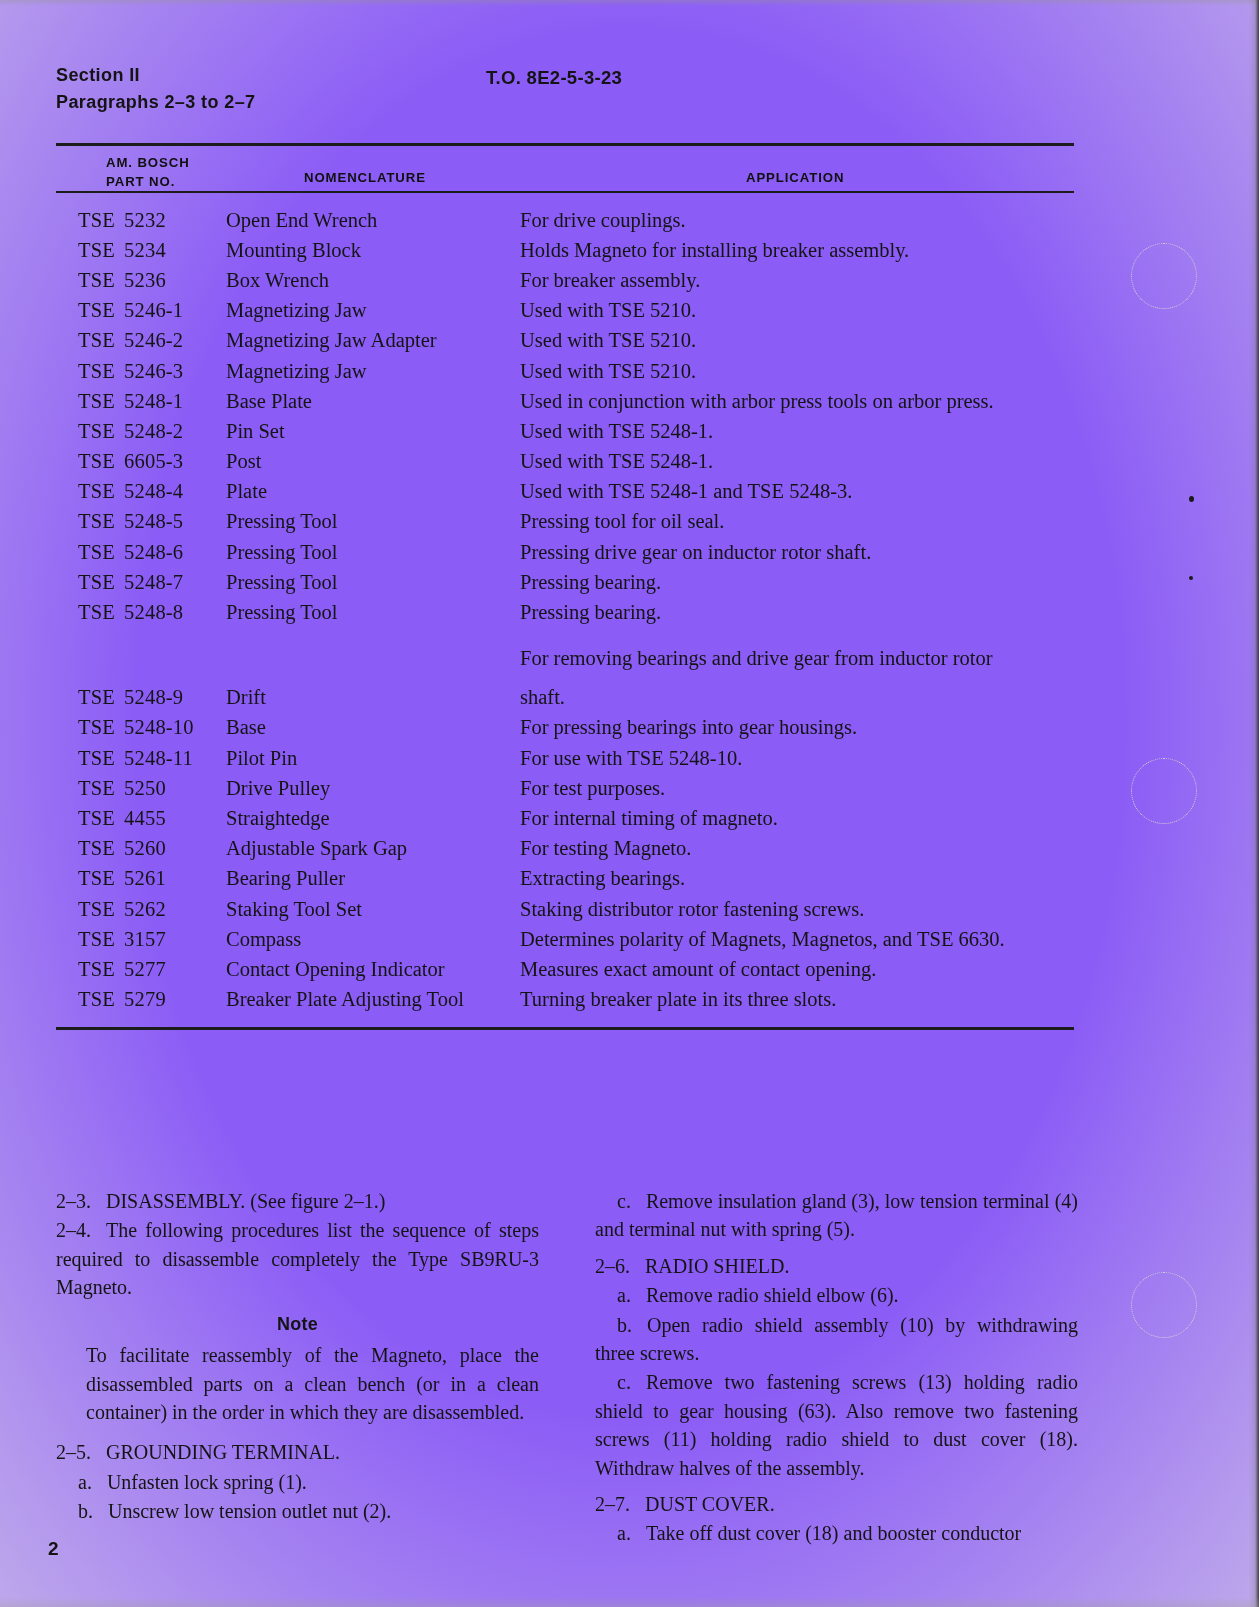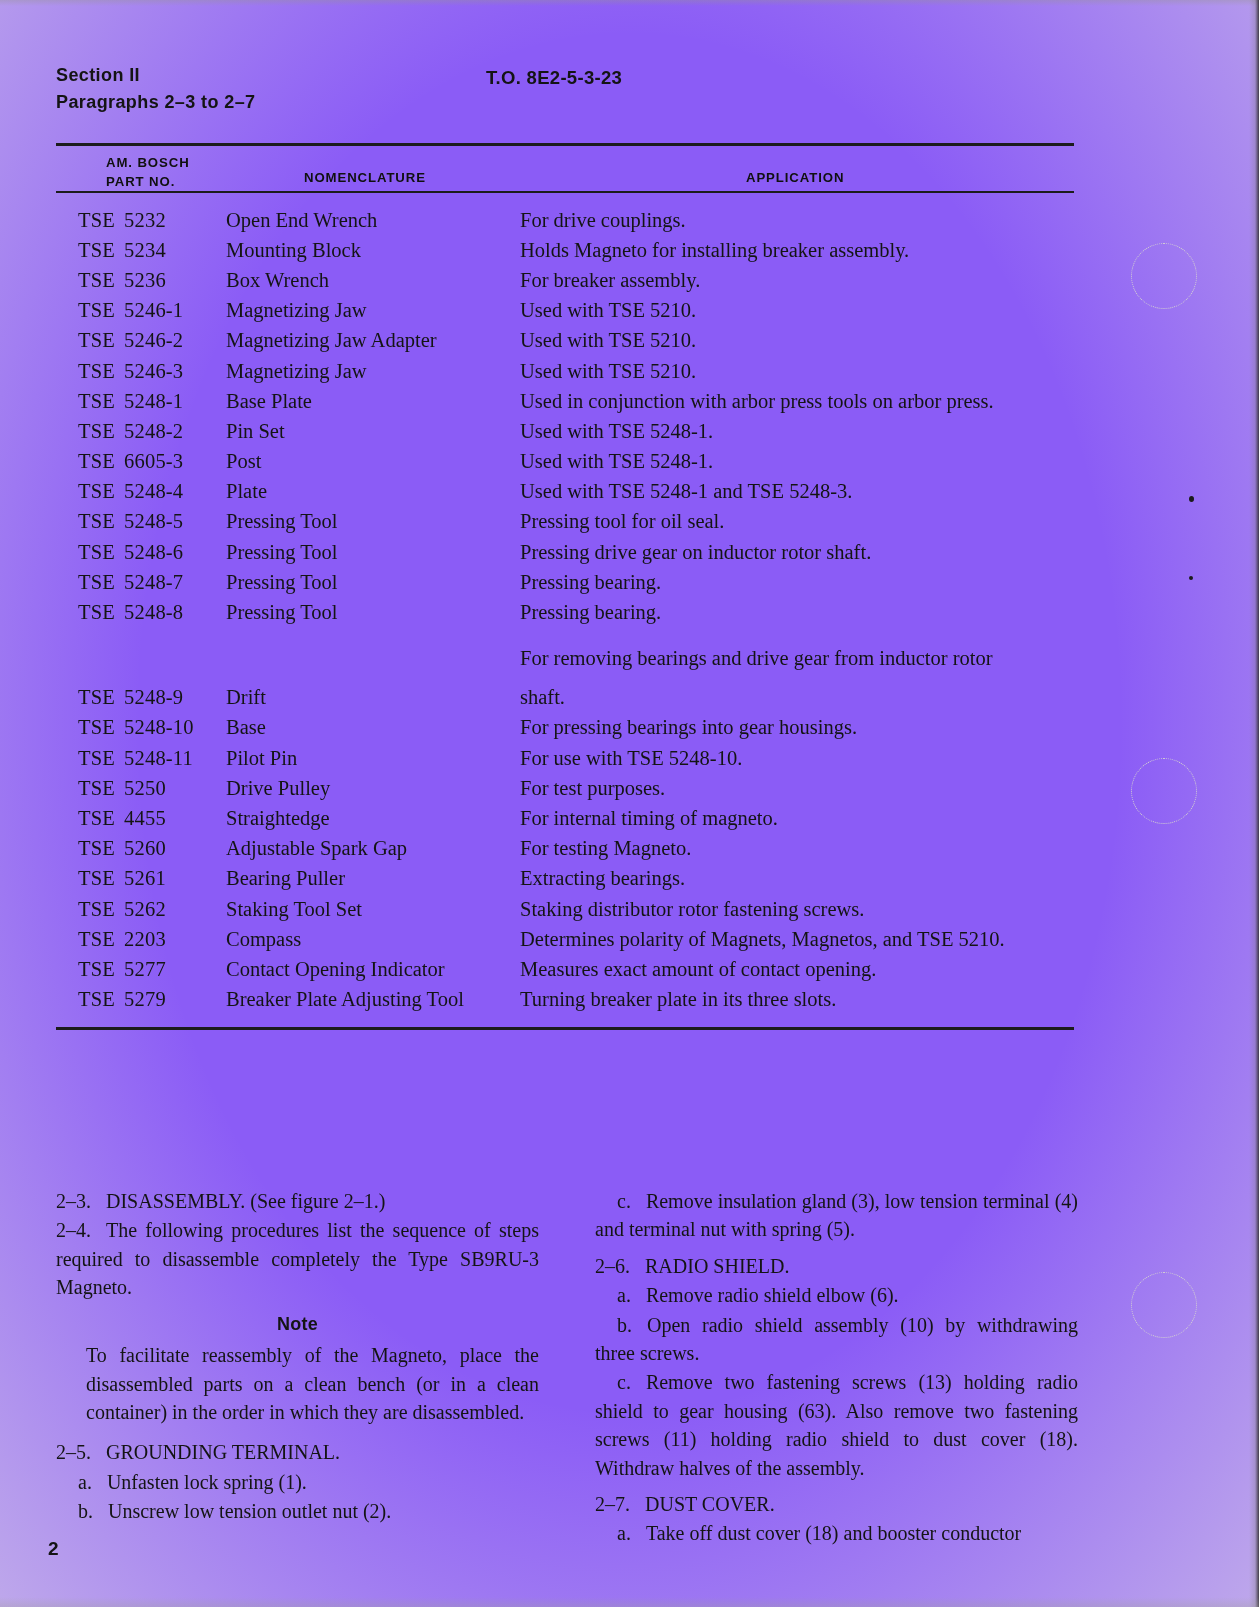--- a/index.html
+++ b/index.html
@@ -365,23 +365,23 @@
           <div class="c-part"><span class="tse">TSE</span><span>5261</span></div>
           <div class="c-nom">Bearing Puller</div>
           <div class="c-app">Extracting bearings.</div>
         </div>
         <div class="row">
           <div class="c-part"><span class="tse">TSE</span><span>5262</span></div>
           <div class="c-nom">Staking Tool Set</div>
           <div class="c-app">Staking distributor rotor fastening screws.</div>
         </div>
         <div class="row">
-          <div class="c-part"><span class="tse">TSE</span><span>2203</span></div>
+          <div class="c-part"><span class="tse">TSE</span><span>3157</span></div>
           <div class="c-nom">Compass</div>
-          <div class="c-app justify">Determines polarity of Magnets, Magnetos, and TSE 5210.</div>
+          <div class="c-app justify">Determines polarity of Magnets, Magnetos, and TSE 6630.</div>
         </div>
         <div class="row">
           <div class="c-part"><span class="tse">TSE</span><span>5277</span></div>
           <div class="c-nom">Contact Opening Indicator</div>
           <div class="c-app">Measures exact amount of contact opening.</div>
         </div>
         <div class="row">
           <div class="c-part"><span class="tse">TSE</span><span>5279</span></div>
           <div class="c-nom">Breaker Plate Adjusting Tool</div>
           <div class="c-app">Turning breaker plate in its three slots.</div>

